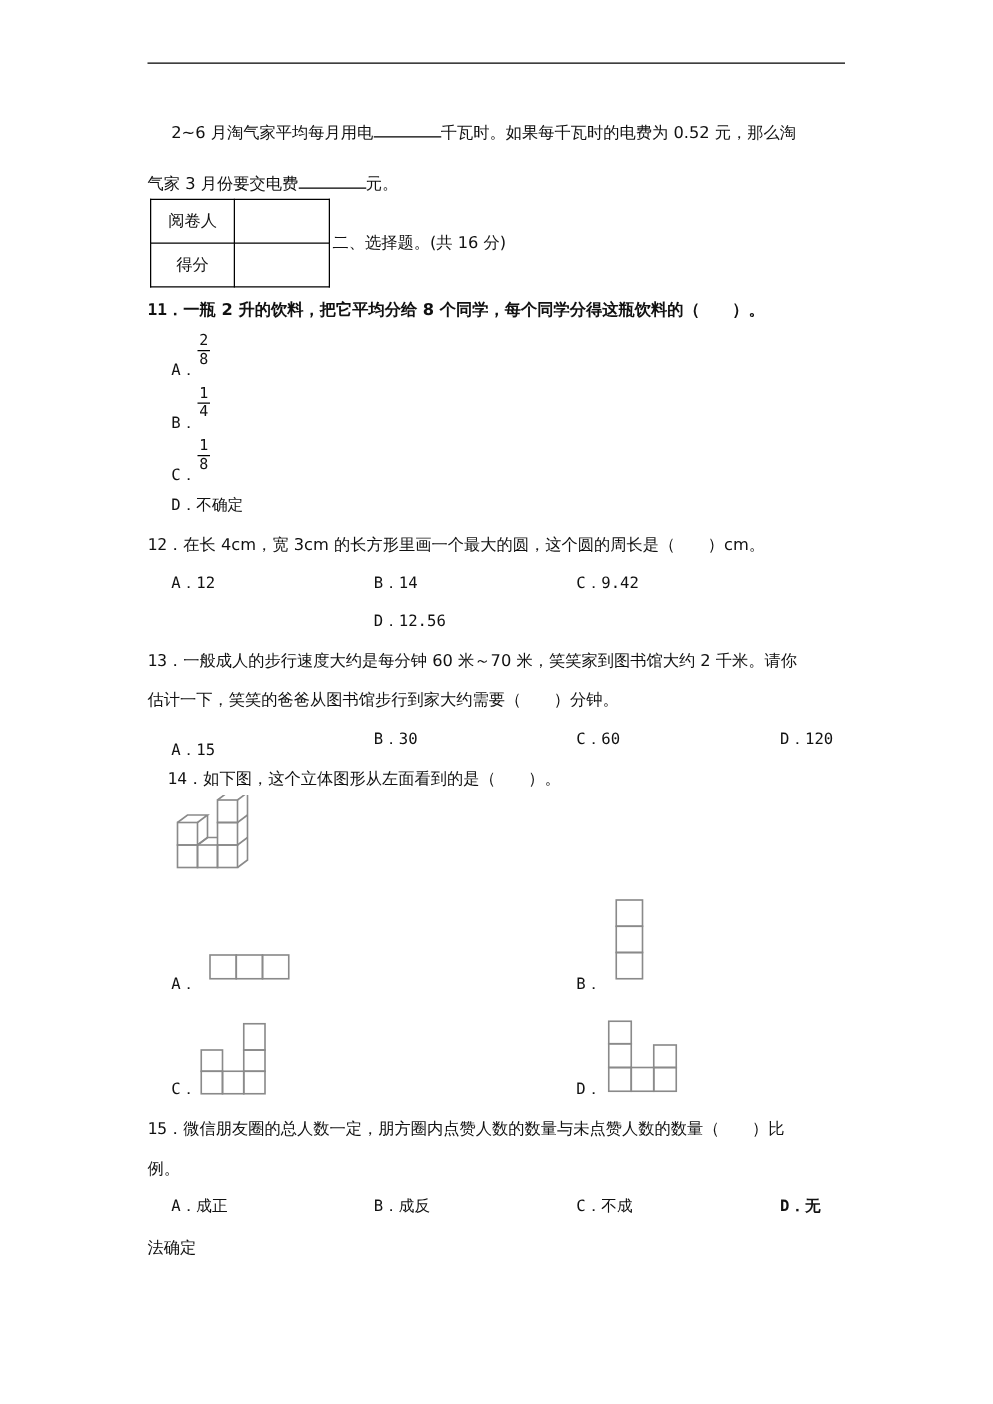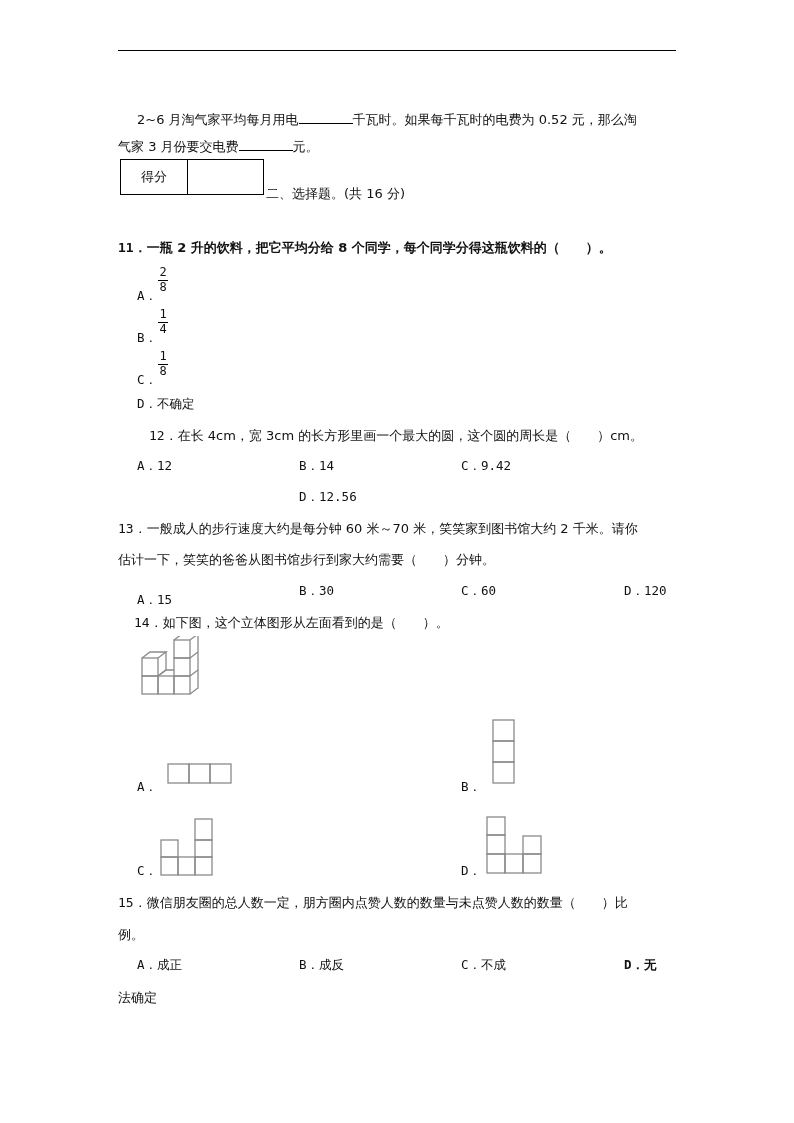--- a/index.html
+++ b/index.html
@@ -17,29 +17,33 @@
   .frac .num { border-bottom: 1px solid #000; padding-bottom: 1px; display: block; }
   .frac .den { display: block; }
   .opt { font-size: 12.5px; }
   svg.fig line, svg.fig rect, svg.fig path { stroke: #8a8a8a; stroke-width: 1.3; fill: none; }
 </style>
 </head>
 <body>
 
 <div class="header-rule"></div>
 
-<div class="abs" style="left:137px; top:109px;text-align:right;">
+<div class="abs" style="left:137px; top:95px;text-align:right;">
   <span>2~6 月淘气家平均每月用电</span><span class="blank"></span><span>千瓦时。如果每千瓦时的电费为 0.52 元，那么淘</span>
 </div>
 <div class="abs" style="left:118px; top:136px;">
   <span>气家 3 月份要交电费</span><span class="blank"></span><span>元。</span>
 </div>
 
 <table class="score">
   <tbody>
+      <tr>
+    <td class="lbl">阅卷人</td>
+    <td class="val"></td>
+  </tr>
   <tr>
     <td class="lbl">得分</td>
     <td class="val"></td>
   </tr>
 </tbody>
   </table>
 <div class="abs" style="left:266px; top:185px;">二、选择题。(共 16 分)</div>
 
 <div class="abs" style="left:118px; top:239px;font-weight:bold;">
   <span class="mono">11．</span><span>一瓶 2 升的饮料，把它平均分给 8 个同学，每个同学分得这瓶饮料的（　　）。</span>
@@ -56,21 +60,21 @@
   </div>
 <div class="abs opt mono" style="left:137px; top:372px;">C．</div>
 <div class="frac mono" style="left:158px; top:350px;">
     <span class="num">1</span>
     <span class="den">8</span>
   </div>
 <div class="abs opt" style="left:137px; top:396px;">
   <span class="mono">D．</span><span>不确定</span>
 </div>
 
-<div class="abs" style="left:118px; top:427px;margin-left:31px;">
+<div class="abs" style="left:118px; top:427px;">
   <span class="mono">12．</span><span>在长 4cm，宽 3cm 的长方形里画一个最大的圆，这个圆的周长是（　　）cm。</span>
 </div>
 <div class="abs opt mono" style="left:137px; top:458px;"><span>A．</span><span>12</span></div>
 <div class="abs opt mono" style="left:299px; top:458px;"><span>B．</span><span>14</span></div>
 <div class="abs opt mono" style="left:461px; top:458px;"><span>C．</span><span>9.42</span></div>
 <div class="abs opt mono" style="left:299px; top:489px;"><span>D．</span><span>12.56</span></div>
 
 <div class="abs" style="left:118px; top:520px;">
   <span class="mono">13．</span><span>一般成人的步行速度大约是每分钟 60 米～70 米，笑笑家到图书馆大约 2 千米。请你</span>
 </div>

